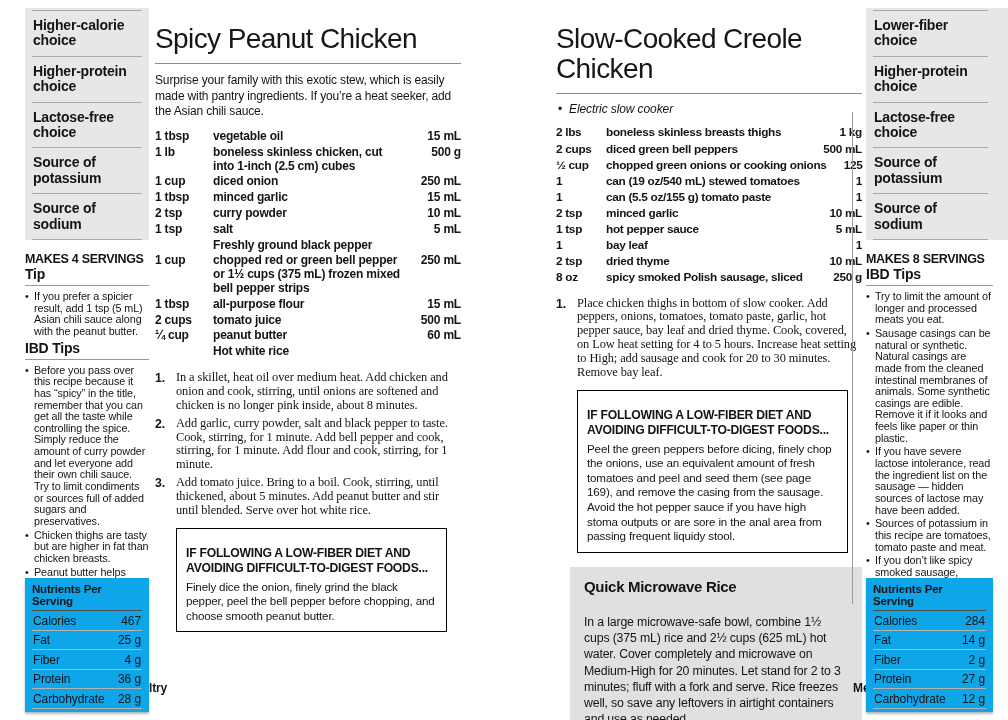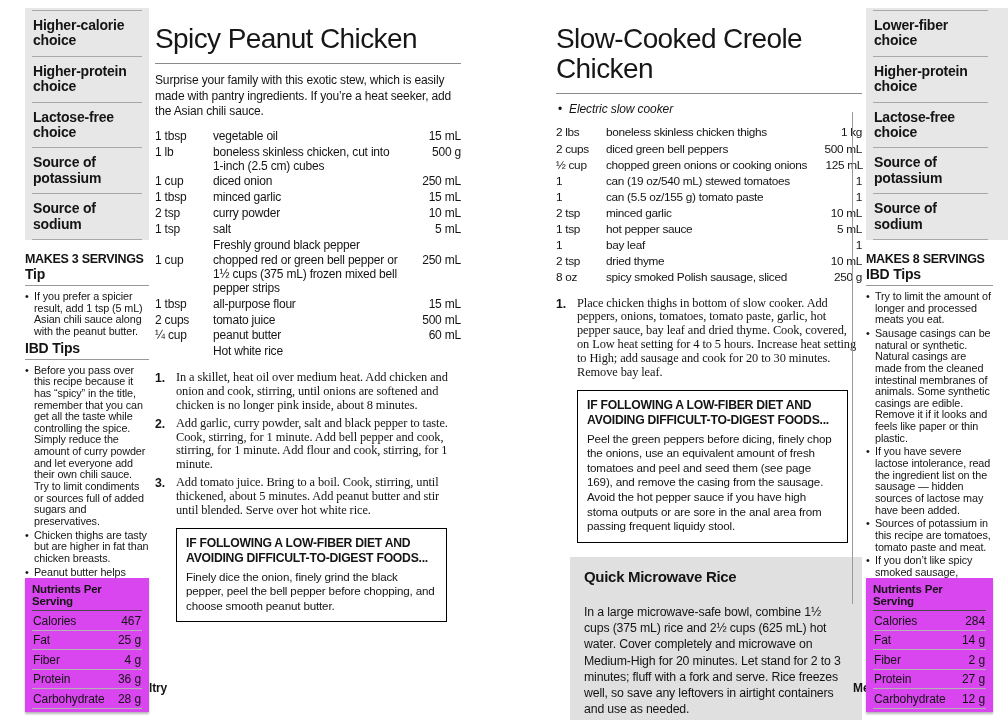--- a/index.html
+++ b/index.html
@@ -31,21 +31,21 @@
   }
   .side-list { margin-top:5px; }
   .side-bullet {
     position:relative; padding-left:9px; font-size:10.8px; line-height:1.08;
     margin-bottom:2px; letter-spacing:-0.1px;
   }
   .side-bullet::before { content:"•"; position:absolute; left:0; top:0; }
 
   .nutrients {
     position:absolute; top:570px; left:0; right:0; z-index:5;
-    background:#d946ef; padding:5px 7px 3px;
+    background:#0ea5e9; padding:5px 7px 3px;
     box-shadow:0 2px 2px rgba(0,0,0,0.28);
   }
   .nut-head {
     font-size:11.5px; font-weight:bold; letter-spacing:-0.2px;
     padding-bottom:3px; border-bottom:1.5px solid #4a4a4a;
   }
   .nut-row {
     display:flex; justify-content:space-between;
     font-size:12px; padding:2.5px 1px 2px; border-bottom:1px solid #b3b3b3;
     letter-spacing:-0.1px;
@@ -61,39 +61,39 @@
     line-height:1.08; color:#161616;
   }
   .title-rule { border:none; border-top:1px solid #8a8a8a; margin:9px 0 0; }
   .intro { margin-top:9px; font-size:12px; line-height:1.3; letter-spacing:-0.15px; }
   .equipment {
     margin-top:8px; font-size:12px; font-style:italic;
     position:relative; padding-left:13px; letter-spacing:-0.1px;
   }
   .equipment::before { content:"•"; font-style:normal; position:absolute; left:2px; }
 
-  .ingredients { margin-top:10px; }
+  .ingredients { margin-top:10px;font-weight:bold; }
   .ing-row { display:flex; font-size:12px; line-height:1.15; margin-bottom:2px; letter-spacing:-0.2px; }
   .ing-amt { width:58px; flex-shrink:0; }
   .ing-item { flex:1; padding-right:4px; }
   .ing-metric { width:56px; flex-shrink:0; text-align:right; white-space:nowrap; }
   .main-right .ing-row { font-size:11.8px; letter-spacing:-0.3px; margin-bottom:2.5px; }
   .main-right .ing-amt { width:50px; }
   .main-right .ing-item { white-space:nowrap; }
   .main-right .ing-metric { width:52px; }
 
   .steps { margin-top:12px; }
   .step { display:flex; margin-bottom:4px; }
   .step-num { width:21px; flex-shrink:0; font-weight:bold; font-size:12.3px; }
   .step-text {
     font-family:"Liberation Serif", serif; font-size:12.4px; line-height:1.12;
     letter-spacing:-0.1px;
   }
 
-  .note-box { border:1.5px solid #000; margin:10px 14px 0 21px; padding:7px 9px 8px; }
+  .note-box { border:1.5px solid #000; margin:10px 14px 0 21px; padding:17px 9px 8px; }
   .note-heading { font-size:12.2px; font-weight:bold; line-height:1.22; letter-spacing:-0.25px; }
   .note-body { margin-top:4px; font-size:11.6px; line-height:1.26; letter-spacing:-0.15px; }
 
   .rice-box { background:#e0e0e0; margin:14px 0 0 14px; padding:11px 14px 13px; }
   .rice-heading { font-size:15px; font-weight:bold; letter-spacing:-0.3px; }
   .rice-body { margin-top:19px; font-size:12.3px; line-height:1.32; letter-spacing:-0.15px; }
 
   
   .footer { position:absolute; top:681px; display:flex; gap:26px; font-size:12px; font-weight:bold; letter-spacing:-0.2px; }
   .footer-left  { left:28px; }
@@ -106,21 +106,21 @@
 
 <div class="sidebar sidebar-left">
   <div class="tagbox">
 
   <div class="tag">Higher-calorie choice</div>
       <div class="tag">Higher-protein choice</div>
       <div class="tag">Lactose-free choice</div>
       <div class="tag">Source of potassium</div>
       <div class="tag">Source of sodium</div>
     </div>
-  <div class="servings">MAKES 3 SERVINGS</div>
+  <div class="servings">MAKES 4 SERVINGS</div>
   <div class="side-heading">Tip</div>
   <div class="side-list">
 
   <div class="side-bullet">If you prefer a spicier result, add 1 tsp (5 mL) Asian chili sauce along with the peanut butter.</div>
     </div>
   <div class="side-heading">IBD Tips</div>
   <div class="side-list">
 
   <div class="side-bullet">Before you pass over this recipe because it has “spicy” in the title, remember that you can get all the taste while controlling the spice. Simply reduce the amount of curry powder and let everyone add their own chili sauce. Try to limit condiments or sources full of added sugars and preservatives.</div>
       <div class="side-bullet">Chicken thighs are tasty but are higher in fat than chicken breasts.</div>
@@ -262,21 +262,21 @@
 </div>
 
 <div class="main main-right">
   <h1 class="recipe-title">Slow-Cooked Creole Chicken</h1>
   <hr class="title-rule">
   <div class="equipment">Electric slow cooker</div>
   <div class="ingredients">
 
       <div class="ing-row">
         <span class="ing-amt">2 lbs</span>
-        <span class="ing-item">boneless skinless chicken thighs</span>
+        <span class="ing-item">boneless skinless breasts thighs</span>
         <span class="ing-metric">1 kg</span>
       </div>
 
       <div class="ing-row">
         <span class="ing-amt">2 cups</span>
         <span class="ing-item">diced green bell peppers</span>
         <span class="ing-metric">500 mL</span>
       </div>
 
       <div class="ing-row">

